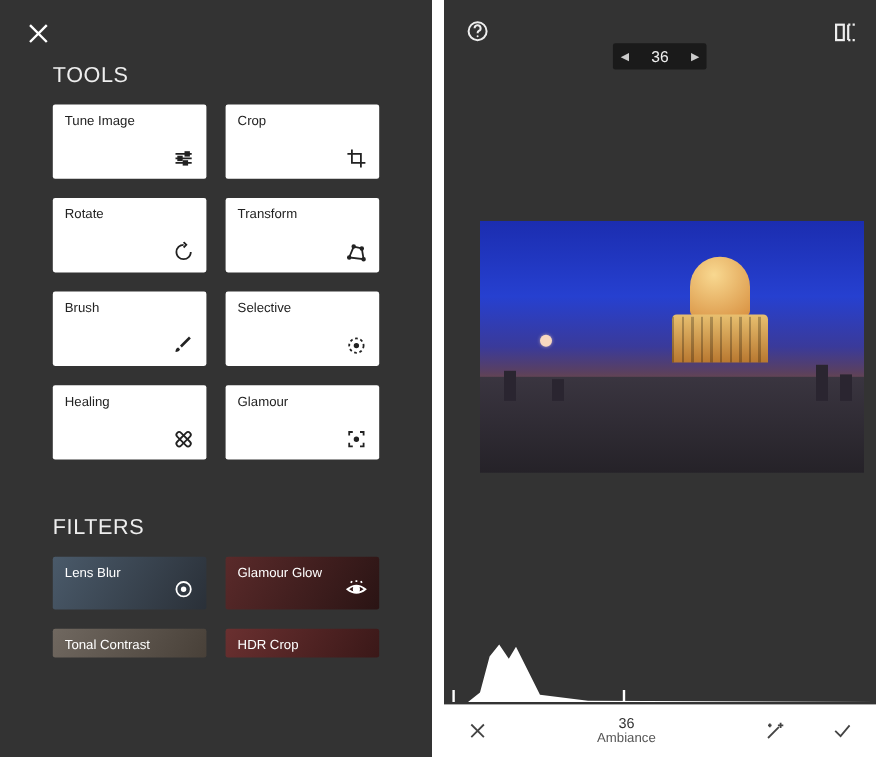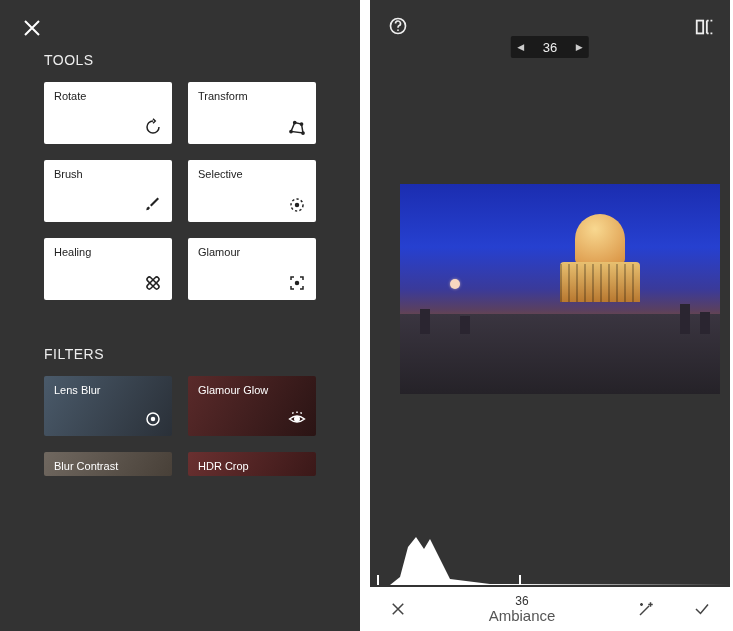--- a/index.html
+++ b/index.html
@@ -23,21 +23,21 @@
   
   .close-btn {
     position: absolute;
     top: 16px; left: 20px;
     width: 24px; height: 24px;
     color: #fff;
     cursor: pointer;
   }
   .section-title {
     color: #eee;
-    font-size: 14px;
+    font-size: 18px;
     letter-spacing: 0.5px;
     font-weight: 400;
     margin: 0 0 14px 44px;
   }
   .tools-title { padding-top: 52px; }
   .grid {
     display: grid;
     grid-template-columns: 128px 128px;
     gap: 16px;
     margin-left: 44px;
@@ -63,21 +63,21 @@
   }
 
   .filters-section { margin-top: 46px; }
   .filter-grid {
     display: grid;
     grid-template-columns: 128px 128px;
     gap: 16px;
     margin-left: 44px;
   }
   .filter-card {
-    height: 60px;
+    height: 44px;
     border-radius: 2px;
     position: relative;
     padding: 8px 10px;
     cursor: pointer;
     overflow: hidden;
   }
   .filter-label {
     font-size: 11px;
     color: #fff;
     position: relative;
@@ -218,41 +218,65 @@
     display: flex; align-items: center; justify-content: center;
     color: #444;
     cursor: pointer;
   }
   .bb-center {
     flex: 1;
     text-align: center;
     color: #333;
   }
   .bb-value { font-size: 12px; line-height: 1; }
-  .bb-label { font-size: 15px; color: #555; }
+  .bb-label { font-size: 11px; color: #555; }
   svg { display: block; }
 </style>
 </head>
 <body>
 
 <div class="panel left">
   <div class="bg-photo-left"></div>
 
   <div class="close-btn">
     <svg viewBox="0 0 24 24">
       <path d="M5 5 L19 19 M19 5 L5 19" stroke="currentColor" stroke-width="2" fill="none"></path>
     </svg>
   </div>
 
   <div class="section-title tools-title">TOOLS</div>
 
   <div class="grid">
 
-
-
+    <div class="tool-card">
+      <div class="tool-label">Tune Image</div>
+      <span class="tool-icon">
+        <svg viewBox="0 0 24 24">
+            <g stroke="currentColor" stroke-width="2" fill="none">
+          <path d="M3 7 H21 M3 12 H21 M3 17 H21"></path>
+          <rect x="14" y="5" width="4" height="4" fill="currentColor"></rect>
+          <rect x="6" y="10" width="4" height="4" fill="currentColor"></rect>
+          <rect x="12" y="15" width="4" height="4" fill="currentColor"></rect>
+        </g>
+          </svg>
+      </span>
+    </div>
+
+
+    <div class="tool-card">
+      <div class="tool-label">Crop</div>
+      <span class="tool-icon">
+        <svg viewBox="0 0 24 24">
+            <g stroke="currentColor" stroke-width="2" fill="none">
+          <path d="M7 2 V17 H22"></path>
+              <path d="M2 7 H17 V22"></path>
+        </g>
+          </svg>
+      </span>
+    </div>
 
     <div class="tool-card">
       <div class="tool-label">Rotate</div>
       <span class="tool-icon">
         <svg viewBox="0 0 24 24">
             <g stroke="currentColor" stroke-width="2" fill="none">
           <path d="M20 12 A8 8 0 1 1 12 4"></path>
               <path d="M12 1 L15 4 L12 7"></path>
         </g>
           </svg>
@@ -345,21 +369,21 @@
               <g stroke="currentColor" stroke-width="2" fill="none">
             <path d="M2 12 Q12 4 22 12 Q12 20 2 12 Z"></path>
                 <circle cx="12" cy="12" r="3" fill="currentColor"></circle>
             <path d="M6 5 L7 3 M12 4 V2 M18 5 L17 3"></path>
           </g>
             </svg>
         </span>
       </div>
 
       <div class="filter-card half" style="background:linear-gradient(120deg,#706860,#484038)">
-        <div class="filter-label">Blur Contrast</div>
+        <div class="filter-label">Tonal Contrast</div>
       </div>
 
       <div class="filter-card half" style="background:linear-gradient(120deg,#6a3030,#3a1818)">
         <div class="filter-label">HDR Crop</div>
       </div>
 
     </div>
   </div>
 </div>
 

